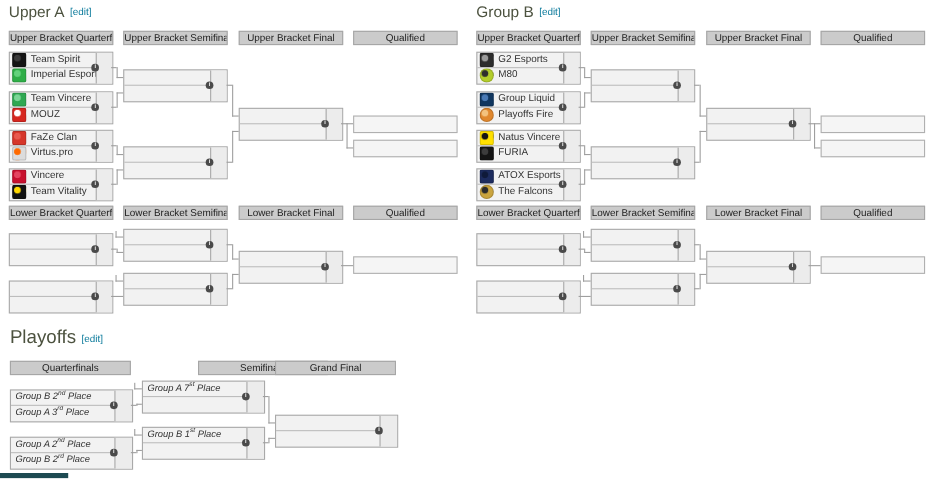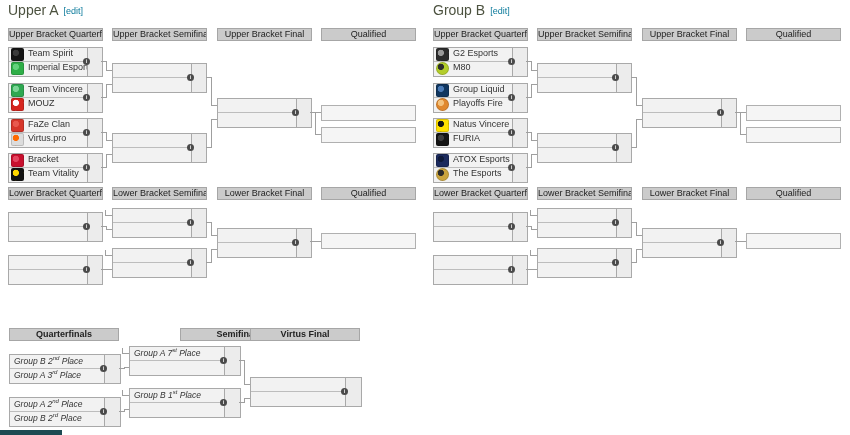--- a/index.html
+++ b/index.html
@@ -7,21 +7,21 @@
     position:relative;width:850px;height:435px;overflow:hidden;background:#fff;
     font-family:"Liberation Sans",sans-serif;color:#333;
   }
   .section-title{position:absolute;font-size:14px;color:#4c523f;white-space:nowrap;}
   .section-title .edit{font-size:9px;color:#0b7a9b;margin-left:5px;cursor:pointer;text-decoration:none;vertical-align:1px;}
   .playoffs-size{font-size:17px;}
   .bracket-header{
     position:absolute;height:13px;box-sizing:border-box;background:#cbcbcb;border:1px solid #a6a6a6;
     font-size:9px;line-height:11px;text-align:center;color:#222;overflow:hidden;white-space:nowrap;
   }
-  .bracket-header.bold{font-weight:bold;}
+  .bracket-header.bold{font-weight:normal;}
   .match{position:absolute;box-sizing:content-box;background:#f2f2f2;border:1px solid #a9a9a9;}
   .mrow{position:relative;height:14px;display:flex;box-sizing:border-box;overflow:hidden;}
   .mrow.first{border-bottom:1px solid #bdbdbd;}
   .tname{font-size:9px;color:#333;margin-left:4px;white-space:nowrap;}
   .seed{font-size:8.5px;font-style:italic;color:#333;margin-left:4px;white-space:nowrap;}
   .seed sup{font-size:6px;}
   .logo{width:11px;height:11px;margin-left:2px;flex:0 0 auto;border:0.5px solid rgba(0,0,0,0.15);}
   .scorecol{position:absolute;top:0;bottom:0;right:0;border-left:1px solid #a9a9a9;background:#ececec;}
   .qualbox{position:absolute;box-sizing:content-box;height:14px;background:#f5f5f5;border:1px solid #b0b0b0;}
   .line{position:absolute;background:#9f9f9f;}
@@ -34,20 +34,23 @@
 </head>
 <body>
 
 <div id="root">
   <div class="section-title" style="left:8px;top:2px;">
     <span>Upper A</span><a class="edit">[edit]</a>
   </div>
   <div class="section-title" style="left:433px;top:2px;">
     <span>Group B</span><a class="edit">[edit]</a>
   </div>
+  <div class="section-title playoffs-size" style="left:9px;top:297px;">
+    <span>Playoffs</span><a class="edit">[edit]</a>
+  </div>
 
   <div id="brackets">
       <div class="bracket-header" style="left: 8px; top: 28px; width: 95px;">Upper Bracket Quarterfi...</div>
       <div class="bracket-header" style="left: 112px; top: 28px; width: 95px;">Upper Bracket Semifinals</div>
       <div class="bracket-header" style="left: 217px; top: 28px; width: 95px;">Upper Bracket Final</div>
       <div class="bracket-header" style="left: 321px; top: 28px; width: 95px;">Qualified</div>
       <div class="bracket-header" style="left: 8px; top: 187px; width: 95px;">Lower Bracket Quarterfi...</div>
       <div class="bracket-header" style="left: 112px; top: 187px; width: 95px;">Lower Bracket Semifinal</div>
       <div class="bracket-header" style="left: 217px; top: 187px; width: 95px;">Lower Bracket Final</div>
       <div class="bracket-header" style="left: 321px; top: 187px; width: 95px;">Qualified</div>
@@ -83,21 +86,21 @@
         <div class="mrow">
           <div class="logo" style="background: radial-gradient(circle at 35% 35%, rgb(255, 106, 0) 0px, rgb(255, 106, 0) 28%, rgb(220, 220, 220) 34%); border-radius: 2px;"></div>
           <span class="tname">Virtus.pro</span>
         </div>
         <div class="scorecol" style="width: 14px;"></div>
       </div>
       <div class="infodot" style="left: 83px; top: 129px;">i</div>
       <div class="match" style="left: 8px; top: 153px; width: 93px; height: 28px;">
         <div class="mrow first">
           <div class="logo" style="background: radial-gradient(circle at 35% 35%, rgb(228, 69, 96) 0px, rgb(228, 69, 96) 28%, rgb(200, 16, 46) 34%); border-radius: 2px;"></div>
-          <span class="tname">Bracket</span>
+          <span class="tname">Vincere</span>
         </div>
         <div class="mrow">
           <div class="logo" style="background: radial-gradient(circle at 35% 35%, rgb(255, 216, 0) 0px, rgb(255, 216, 0) 28%, rgb(18, 18, 18) 34%); border-radius: 2px;"></div>
           <span class="tname">Team Vitality</span>
         </div>
         <div class="scorecol" style="width: 14px;"></div>
       </div>
       <div class="infodot" style="left: 83px; top: 164px;">i</div>
       <div class="match" style="left: 112px; top: 63px; width: 93px; height: 28px;">
         <div class="mrow first"></div>
@@ -230,21 +233,21 @@
         <div class="scorecol" style="width: 14px;"></div>
       </div>
       <div class="infodot" style="left: 508px; top: 129px;">i</div>
       <div class="match" style="left: 433px; top: 153px; width: 93px; height: 28px;">
         <div class="mrow first">
           <div class="logo" style="background: radial-gradient(circle at 35% 35%, rgb(15, 26, 58) 0px, rgb(15, 26, 58) 28%, rgb(28, 43, 94) 34%); border-radius: 2px;"></div>
           <span class="tname">ATOX Esports</span>
         </div>
         <div class="mrow">
           <div class="logo" style="background: radial-gradient(circle at 35% 35%, rgb(43, 43, 43) 0px, rgb(43, 43, 43) 28%, rgb(202, 164, 62) 34%); border-radius: 50%;"></div>
-          <span class="tname">The Esports</span>
+          <span class="tname">The Falcons</span>
         </div>
         <div class="scorecol" style="width: 14px;"></div>
       </div>
       <div class="infodot" style="left: 508px; top: 164px;">i</div>
       <div class="match" style="left: 537px; top: 63px; width: 93px; height: 28px;">
         <div class="mrow first"></div>
         <div class="mrow"></div>
         <div class="scorecol" style="width: 14px;"></div>
       </div>
       <div class="infodot" style="left: 612px; top: 74px;">i</div>
@@ -324,21 +327,21 @@
       <div class="line" style="left: 526px; top: 269px; width: 11px; height: 1px;"></div>
       <div class="line" style="left: 631px; top: 222px; width: 5px; height: 1px;"></div>
       <div class="line" style="left: 636px; top: 222px; width: 1px; height: 14px;"></div>
       <div class="line" style="left: 636px; top: 235px; width: 6px; height: 1px;"></div>
       <div class="line" style="left: 631px; top: 262px; width: 5px; height: 1px;"></div>
       <div class="line" style="left: 636px; top: 249px; width: 1px; height: 14px;"></div>
       <div class="line" style="left: 636px; top: 249px; width: 6px; height: 1px;"></div>
       <div class="line" style="left: 735px; top: 241px; width: 11px; height: 1px;"></div>
       <div class="bracket-header bold" style="left: 9px; top: 328px; width: 110px;">Quarterfinals</div>
       <div class="bracket-header bold" style="left: 140px; top: 328px; width: 118px; margin-left: 40px;">Semifinals</div>
-      <div class="bracket-header bold" style="left: 250px; top: 328px; width: 110px;">Virtus Final</div>
+      <div class="bracket-header bold" style="left: 250px; top: 328px; width: 110px;">Grand Final</div>
       <div class="match" style="left: 9px; top: 354px; width: 110px; height: 28px;">
         <div class="mrow first">
           <span class="seed"><span>Group B 2</span><sup>nd</sup><span> Place</span></span>
         </div>
         <div class="mrow">
           <span class="seed"><span>Group A 3</span><sup>rd</sup><span> Place</span></span>
         </div>
         <div class="scorecol" style="width: 15px;"></div>
       </div>
       <div class="infodot" style="left: 100px; top: 365px;">i</div>

